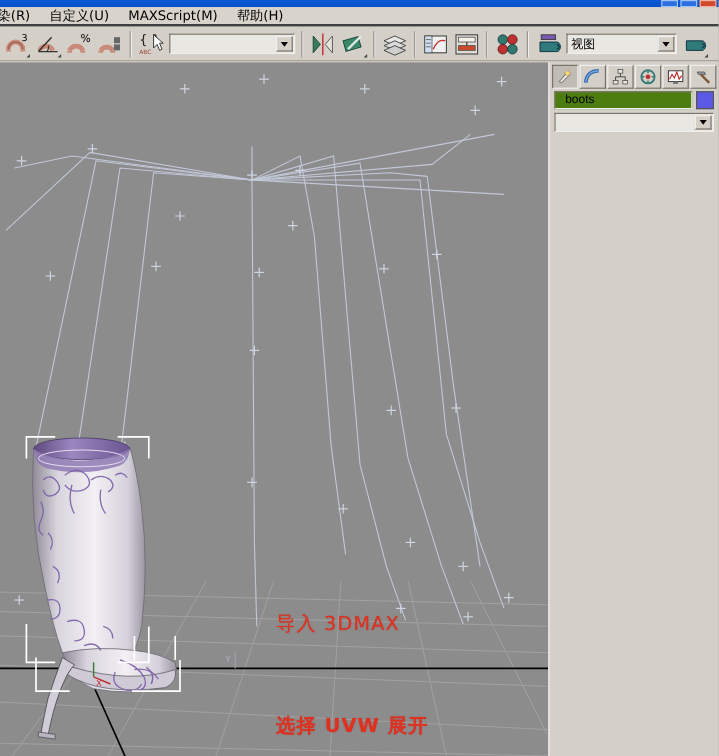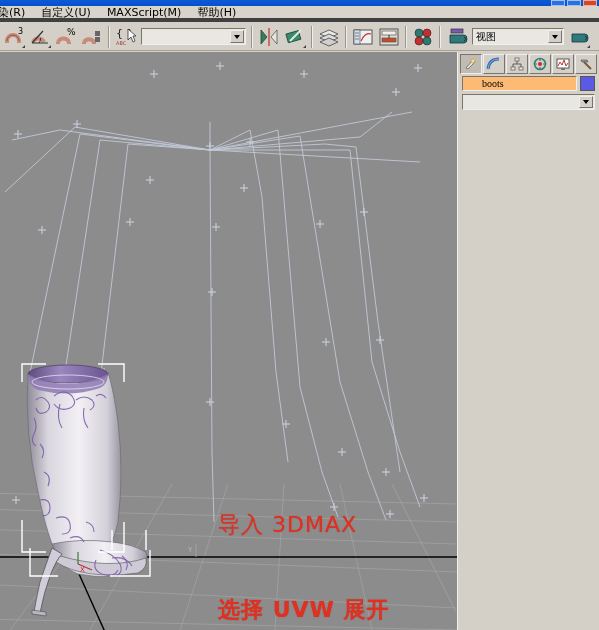--- a/index.html
+++ b/index.html
@@ -32,21 +32,21 @@
     background: #2b6fe0;
     border: 1px solid #9dc3f0;
     box-sizing: border-box;
   }
   .win-btn.close { background: #d2482b; border-color: #f0b0a0; }
 
   
   #menubar {
     position: absolute; left: 0; top: 6px; width: 599px; height: 16px;
     background: #d8d4cc;
-    border-bottom: 4px solid #404040;
+    border-bottom: 2px solid #404040;
     display: flex; align-items: center;
     box-sizing: border-box;
   }
   .menu-item {
     padding: 0 8px;
     font-size: 11px;
     color: #000;
     line-height: 15px;
     white-space: nowrap;
     cursor: default;
@@ -115,25 +115,26 @@
     background: #8c8c8c;
     overflow: hidden;
   }
   #viewport svg { position: absolute; left: 0; top: 0; }
 
   
   .anno {
     position: absolute;
     color: #e03020;
     font-family: "DejaVu Sans", "Liberation Sans", sans-serif;
-    font-size: 22px;
+    font-size: 16px;
     font-weight: normal;
     white-space: nowrap;
     letter-spacing: 1px;
     text-shadow: 0 0 1px rgba(180,20,10,0.5);
+    margin-left: 12px;
   }
 
   
   #cmdpanel {
     position: absolute; left: 457px; top: 52px;
     width: 142px; height: 578px;
     background: #d4d0c8;
     border-left: 1px solid #f2f0ec;
     box-sizing: border-box;
     overflow: hidden;
@@ -156,27 +157,27 @@
   .ptab.active {
     background: #c0bcb4;
     border-color: #7a756c #efefef #efefef #7a756c;
   }
   .panel-row {
     display: flex; align-items: center;
     padding: 2px 4px 0 4px;
   }
   .name-field {
     flex: 1; height: 15px;
-    background: #fdba74;
+    background: #4d7c0f;
     border: 1px solid;
     border-color: #7a756c #efefef #efefef #7a756c;
-    font-family: Liberation Serif, serif;
+    font-family: Liberation Sans, sans-serif;
     font-size: 10px;
     line-height: 13px;
-    padding-left: 19px;
+    padding-left: 8px;
     box-sizing: border-box;
     color: #000;
   }
   .color-swatch {
     width: 15px; height: 15px;
     margin-left: 3px;
     border: 1px solid #5a564e;
     box-sizing: border-box;
   }
   .mod-combo {

